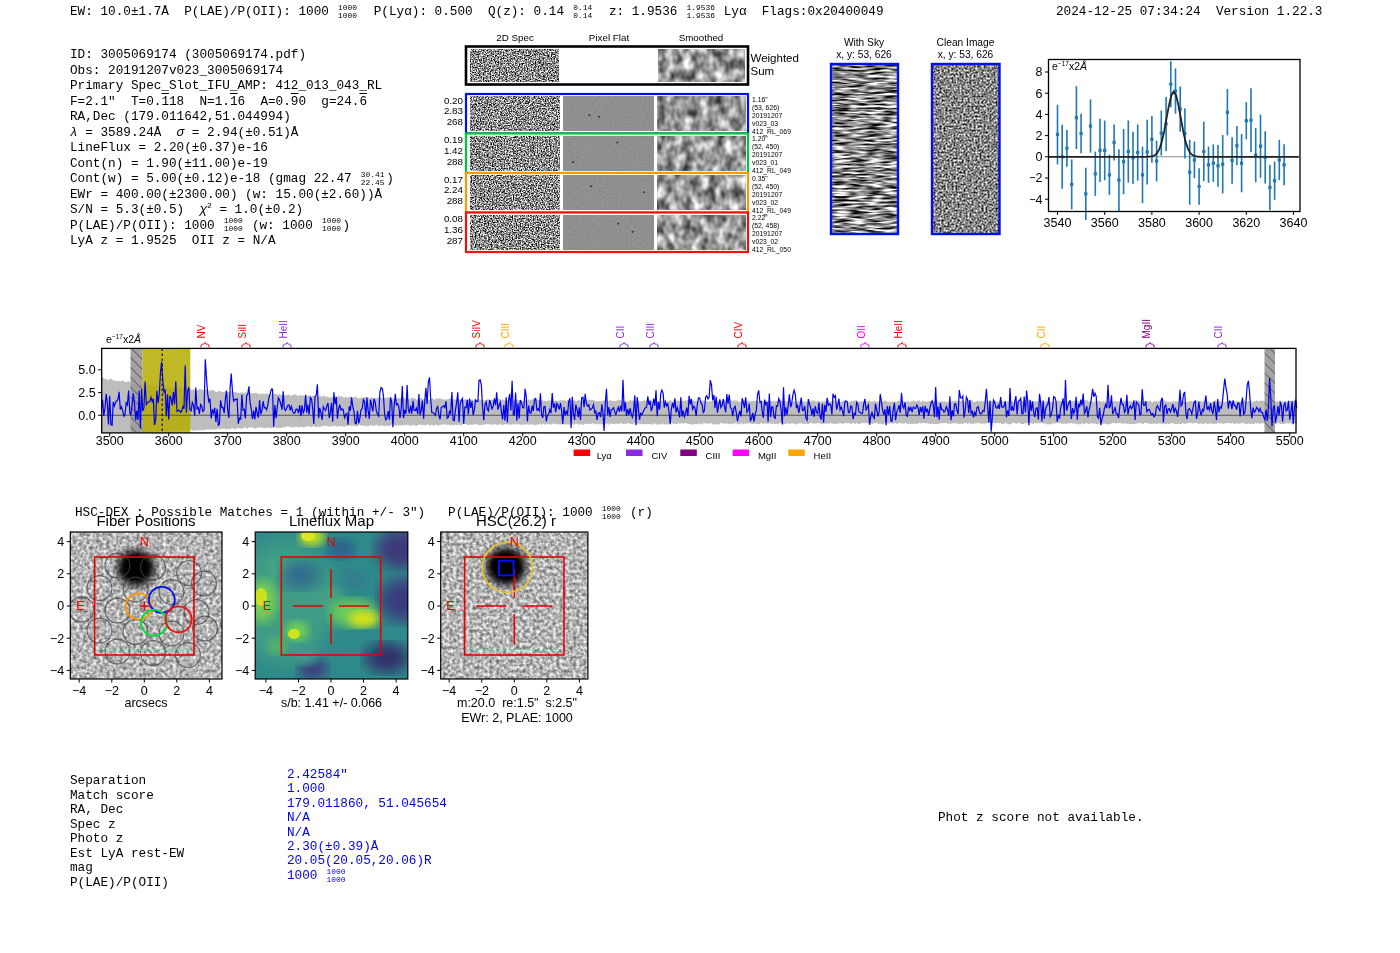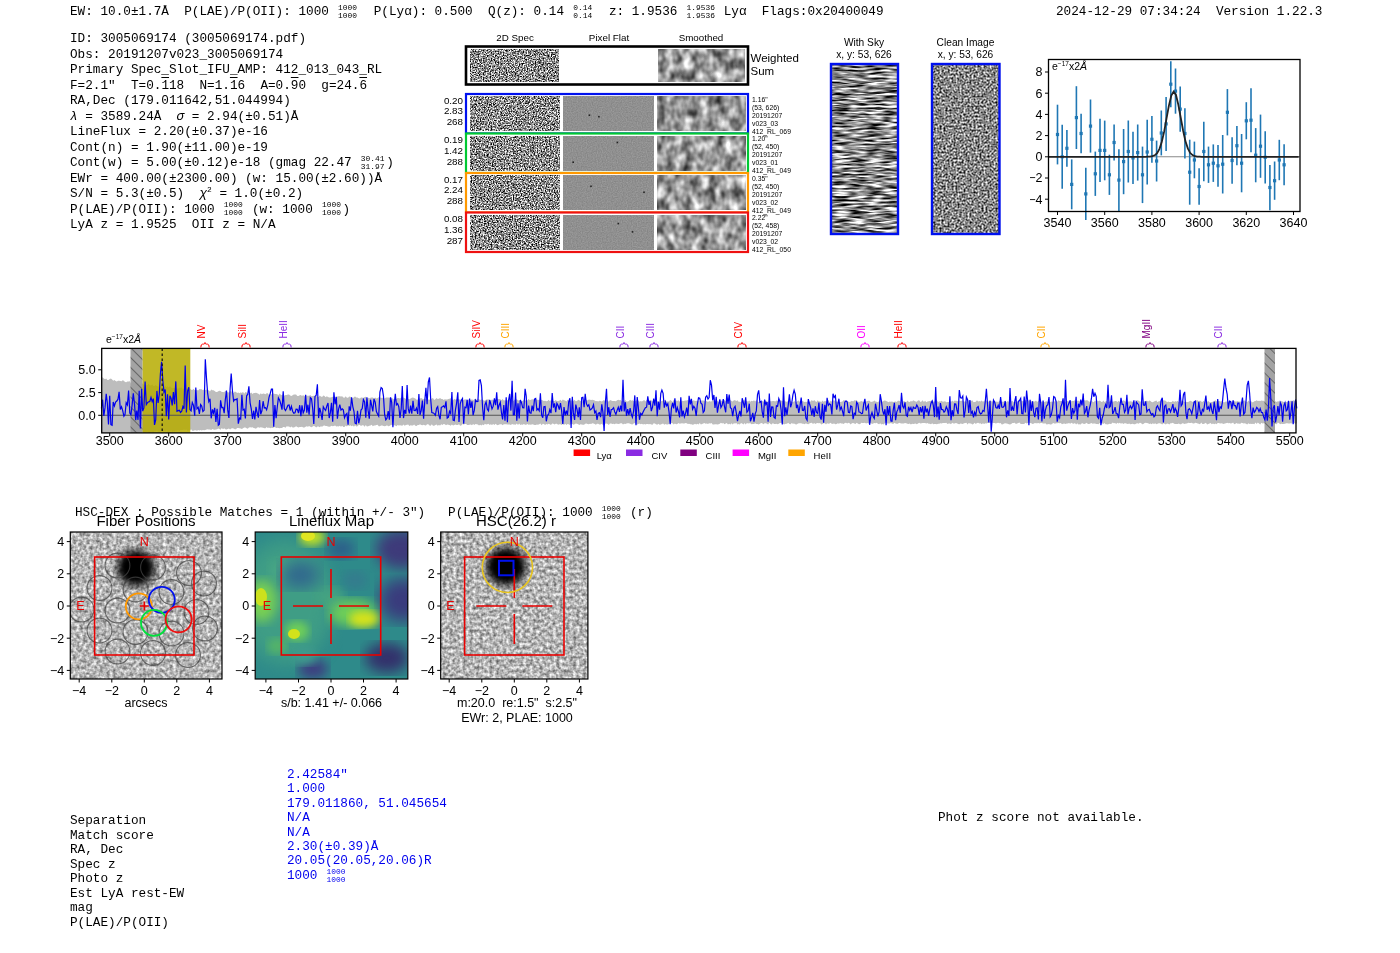--- a/index.html
+++ b/index.html
@@ -139,31 +139,31 @@
           <feGaussianBlur stdDeviation="9"></feGaussianBlur>
         </filter>
 <pattern id="hatch" width="7" height="7" patternTransform="rotate(-45)" patternUnits="userSpaceOnUse">
   <rect width="7" height="7" fill="#9e9e9e" fill-opacity="0.95"></rect>
   <line x1="0" y1="0" x2="0" y2="7" stroke="#333" stroke-width="1.1"></line>
 </pattern>
 </defs>
 </svg>
 
 <div class="abs mono" style="left:70px;top:4px;">EW: 10.0±1.7Å  P(LAE)/P(OII): 1000 <span class="fr" style="width:19px"><span class="t">1000</span><span class="b">1000</span></span>  P(Lyα): 0.500  Q(z): 0.14 <span class="fr" style="width:19px"><span class="t">0.14</span><span class="b">0.14</span></span>  z: 1.9536 <span class="fr" style="width:28px"><span class="t">1.9536</span><span class="b">1.9536</span></span> Lyα  Flags:0x20400049</div>
-<div class="abs mono" style="left:1056px;top:4px;">2024-12-29 07:34:24  Version 1.22.3</div>
-
-<div class="abs mono" style="left:70px;top:31px;line-height:15.5px;">ID: 3005069174 (3005069174.pdf)
+<div class="abs mono" style="left:1056px;top:4px;">2024-12-25 07:34:24  Version 1.22.3</div>
+
+<div class="abs mono" style="left:70px;top:47px;line-height:15.5px;">ID: 3005069174 (3005069174.pdf)
 Obs: 20191207v023_3005069174
 Primary Spec_Slot_IFU_AMP: 412_013_043_RL
 F=2.1"  T=0.<span class="ov">1</span>18  N=1.<span class="ov">1</span>6  A=0.<span class="ov">9</span>0  g=24.<span class="ov">6</span>
 RA,Dec (179.011642,51.044994)
 <i>λ</i> = 3589.24Å  <i>σ</i> = 2.94(±0.51)Å
 LineFlux = 2.20(±0.37)e-16
 Cont(n) = 1.90(±11.00)e-19
-Cont(w) = 5.00(±0.12)e-18 (gmag 22.47 <span class="fr" style="width:24px"><span class="t">30.41</span><span class="b">31.97</span></span>)
+Cont(w) = 5.00(±0.12)e-18 (gmag 22.47 <span class="fr" style="width:24px"><span class="t">30.41</span><span class="b">22.45</span></span>)
 EWr = 400.00(±2300.00) (w: 15.00(±2.60))Å
 S/N = 5.3(±0.5)  <i>χ</i><sup>2</sup> = 1.0(±0.2)
 P(LAE)/P(OII): 1000 <span class="fr" style="width:19px"><span class="t">1000</span><span class="b">1000</span></span> (w: 1000 <span class="fr" style="width:19px"><span class="t">1000</span><span class="b">1000</span></span>)
 LyA z = 1.9525  OII z = N/A</div>
 
 <svg class="abs" style="left:440px;top:28px;" width="575" height="232" viewBox="440 28 575 232">
 <text x="515" y="41" font-size="9.8" fill="#000" text-anchor="middle" font-family="Liberation Sans, sans-serif">2D Spec</text>
 <text x="609" y="41" font-size="9.8" fill="#000" text-anchor="middle" font-family="Liberation Sans, sans-serif">Pixel Flat</text>
 <text x="701" y="41" font-size="9.8" fill="#000" text-anchor="middle" font-family="Liberation Sans, sans-serif">Smoothed</text>
 <text x="750.5" y="62" font-size="11.5" fill="#000" font-family="Liberation Sans, sans-serif">Weighted</text>
@@ -616,21 +616,21 @@
 <text x="579.4" y="694.5" font-size="12.5" fill="#000" text-anchor="middle" font-family="Liberation Sans, sans-serif">4</text>
 <line x1="440.7" y1="541.6" x2="437.2" y2="541.6" stroke="#000" stroke-width="1"></line>
 <text x="434.7" y="545.9" font-size="12.5" fill="#000" text-anchor="end" font-family="Liberation Sans, sans-serif">4</text>
 <rect x="440.7" y="532.0" width="147.2" height="147.0" fill="none" stroke="#000" stroke-width="1.2"></rect>
 <text x="146" y="707" font-size="12.5" fill="#000" text-anchor="middle" font-family="Liberation Sans, sans-serif">arcsecs</text>
 <text x="331.5" y="707" font-size="12.5" fill="#000" text-anchor="middle" font-family="Liberation Sans, sans-serif">s/b: 1.41 +/- 0.066</text>
 <text x="517" y="707" font-size="12.5" fill="#000" text-anchor="middle" font-family="Liberation Sans, sans-serif">m:20.0&nbsp;&nbsp;re:1.5"&nbsp;&nbsp;s:2.5"</text>
 <text x="517" y="722" font-size="12.5" fill="#000" text-anchor="middle" font-family="Liberation Sans, sans-serif">EWr: 2, PLAE: 1000</text>
 </svg>
 
-<div class="abs mono" style="left:70px;top:774px;line-height:14.55px;margin-top:40px;">Separation
+<div class="abs mono" style="left:70px;top:774px;line-height:14.55px;">Separation
 Match score
 RA, Dec
 Spec z
 Photo z
 Est LyA rest-EW
 mag
 P(LAE)/P(OII)</div>
 <div class="abs mono blue" style="left:287px;top:768px;line-height:14.4px;">2.42584"
 1.000
 179.011860, 51.045654

